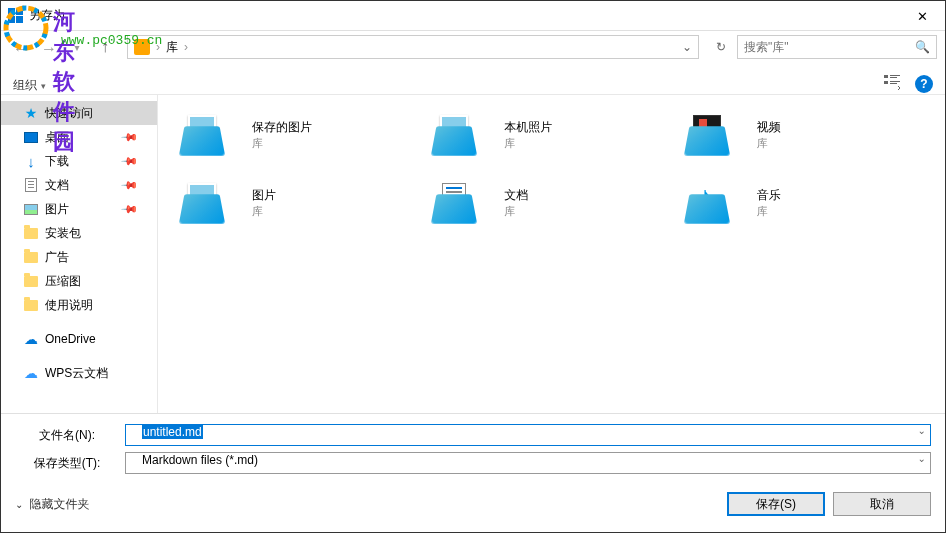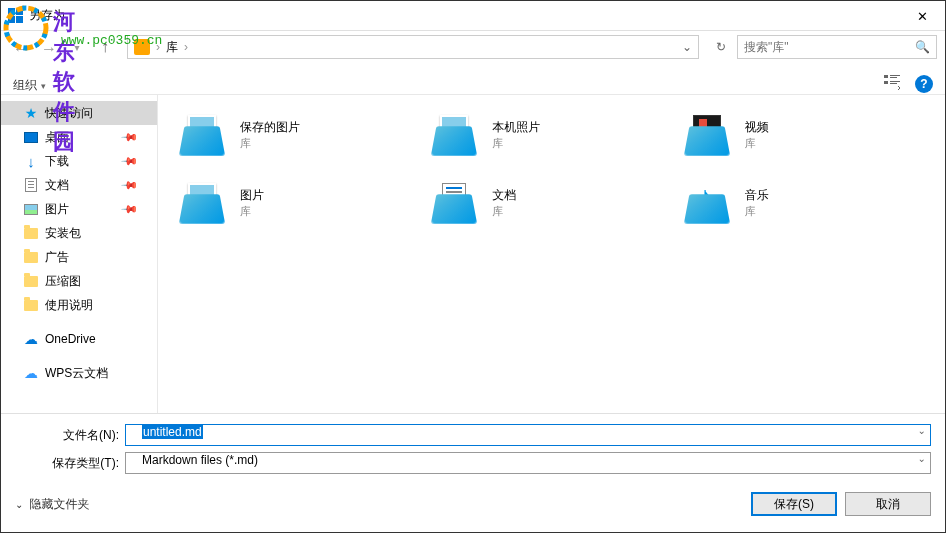--- a/index.html
+++ b/index.html
@@ -48,45 +48,45 @@
 .ico-folder{width:14px;height:11px;background:#ffd86e;border-radius:1px;position:relative}
 .ico-folder::before{content:"";position:absolute;top:-3px;left:0;width:6px;height:3px;background:#ffd86e;border-radius:1px 1px 0 0}
 .ico-onedrive{color:#0078d7;font-size:14px}
 .ico-wps{color:#3399ff;font-size:14px}
 .ico-pc{background:#0078d7;width:14px;height:10px;border:1px solid #005a9e}
 .content{flex:1;overflow:auto;padding:16px 20px;position:relative}
 .content::-webkit-scrollbar{width:16px}
 .content::-webkit-scrollbar-track{background:#f0f0f0}
 .content::-webkit-scrollbar-thumb{background:#c0c0c0}
 .items-grid{display:grid;grid-template-columns:repeat(3,1fr);gap:20px 10px}
-.grid-item{display:flex;align-items:center;gap:14px;height:48px}
+.grid-item{display:flex;align-items:center;gap:26px;height:48px}
 .grid-item .big-icon{width:48px;height:40px;position:relative}
 .lib-icon-big{width:40px;height:32px;background:linear-gradient(135deg,#5bc0de,#0099e5);border-radius:3px;position:absolute;bottom:0;left:4px;transform:perspective(50px) rotateX(25deg)}
 .lib-icon-pic{width:28px;height:22px;background:linear-gradient(#87ceeb 55%,#7cb342 55%);border:2px solid #fff;position:absolute;top:0;left:10px;box-shadow:0 1px 2px rgba(0,0,0,0.3)}
 .lib-icon-doc{width:24px;height:28px;background:#fff;border:1px solid #888;position:absolute;top:0;left:12px}
 .lib-icon-doc::before{content:"";position:absolute;top:3px;left:3px;right:3px;height:2px;background:#0078d7;box-shadow:0 4px 0 #888,0 8px 0 #888,0 12px 0 #888}
 .lib-icon-video{width:28px;height:26px;background:#1a1a1a;border:1px solid #333;position:absolute;top:0;left:10px}
 .lib-icon-video::before{content:"";position:absolute;top:3px;left:5px;width:8px;height:8px;background:#e74c3c}
 .lib-icon-video::after{content:"";position:absolute;bottom:3px;right:5px;width:8px;height:8px;background:#f39c12}
 .lib-icon-music{position:absolute;top:-4px;left:14px;color:#0099e5;font-size:32px}
 .grid-item .labels{display:flex;flex-direction:column}
 .grid-item .name{color:#000}
 .grid-item .sub{color:#888;font-size:11px}
 .bottom-panel{border-top:1px solid #e0e0e0;padding:10px 14px 12px}
 .form-row{display:flex;align-items:center;margin-bottom:6px}
-.form-row label{width:110px;text-align:right;padding-right:6px}
+.form-row label{width:110px;text-align:center;padding-right:6px}
 .form-row .field{flex:1;height:22px;border:1px solid #999;display:flex;align-items:flex-start;padding:0 16px;position:relative}
 .form-row .field.focus{border-color:#0078d7}
 .form-row .field .sel-text{background:#0078d7;color:#fff;padding:0 1px}
 .form-row .field .dd{position:absolute;right:4px;color:#666;font-size:10px}
 .action-row{display:flex;align-items:center;margin-top:18px}
 .hide-folders{display:flex;align-items:center;gap:6px;color:#333}
 .hide-folders .chev{font-size:10px}
 .buttons{margin-left:auto;display:flex;gap:8px}
-.btn{width:86px;height:24px;border:1px solid #999;background:#e8e8e8;display:flex;align-items:center;justify-content:center;cursor:default}
+.btn{width:98px;height:24px;border:1px solid #999;background:#e8e8e8;display:flex;align-items:center;justify-content:center;cursor:default}
 .btn.primary{border:2px solid #0078d7;background:#e8e8e8}
 </style>
 </head>
 <body>
 
 <div class="watermark">
   <svg class="wm-logo" viewBox="0 0 50 50">
       <circle cx="25" cy="25" r="20" fill="none" stroke="#ffa500" stroke-width="5" stroke-dasharray="8 4"></circle>
       <circle cx="25" cy="25" r="20" fill="none" stroke="#0099e5" stroke-width="5" stroke-dasharray="4 8" stroke-dashoffset="6"></circle>
     </svg>

